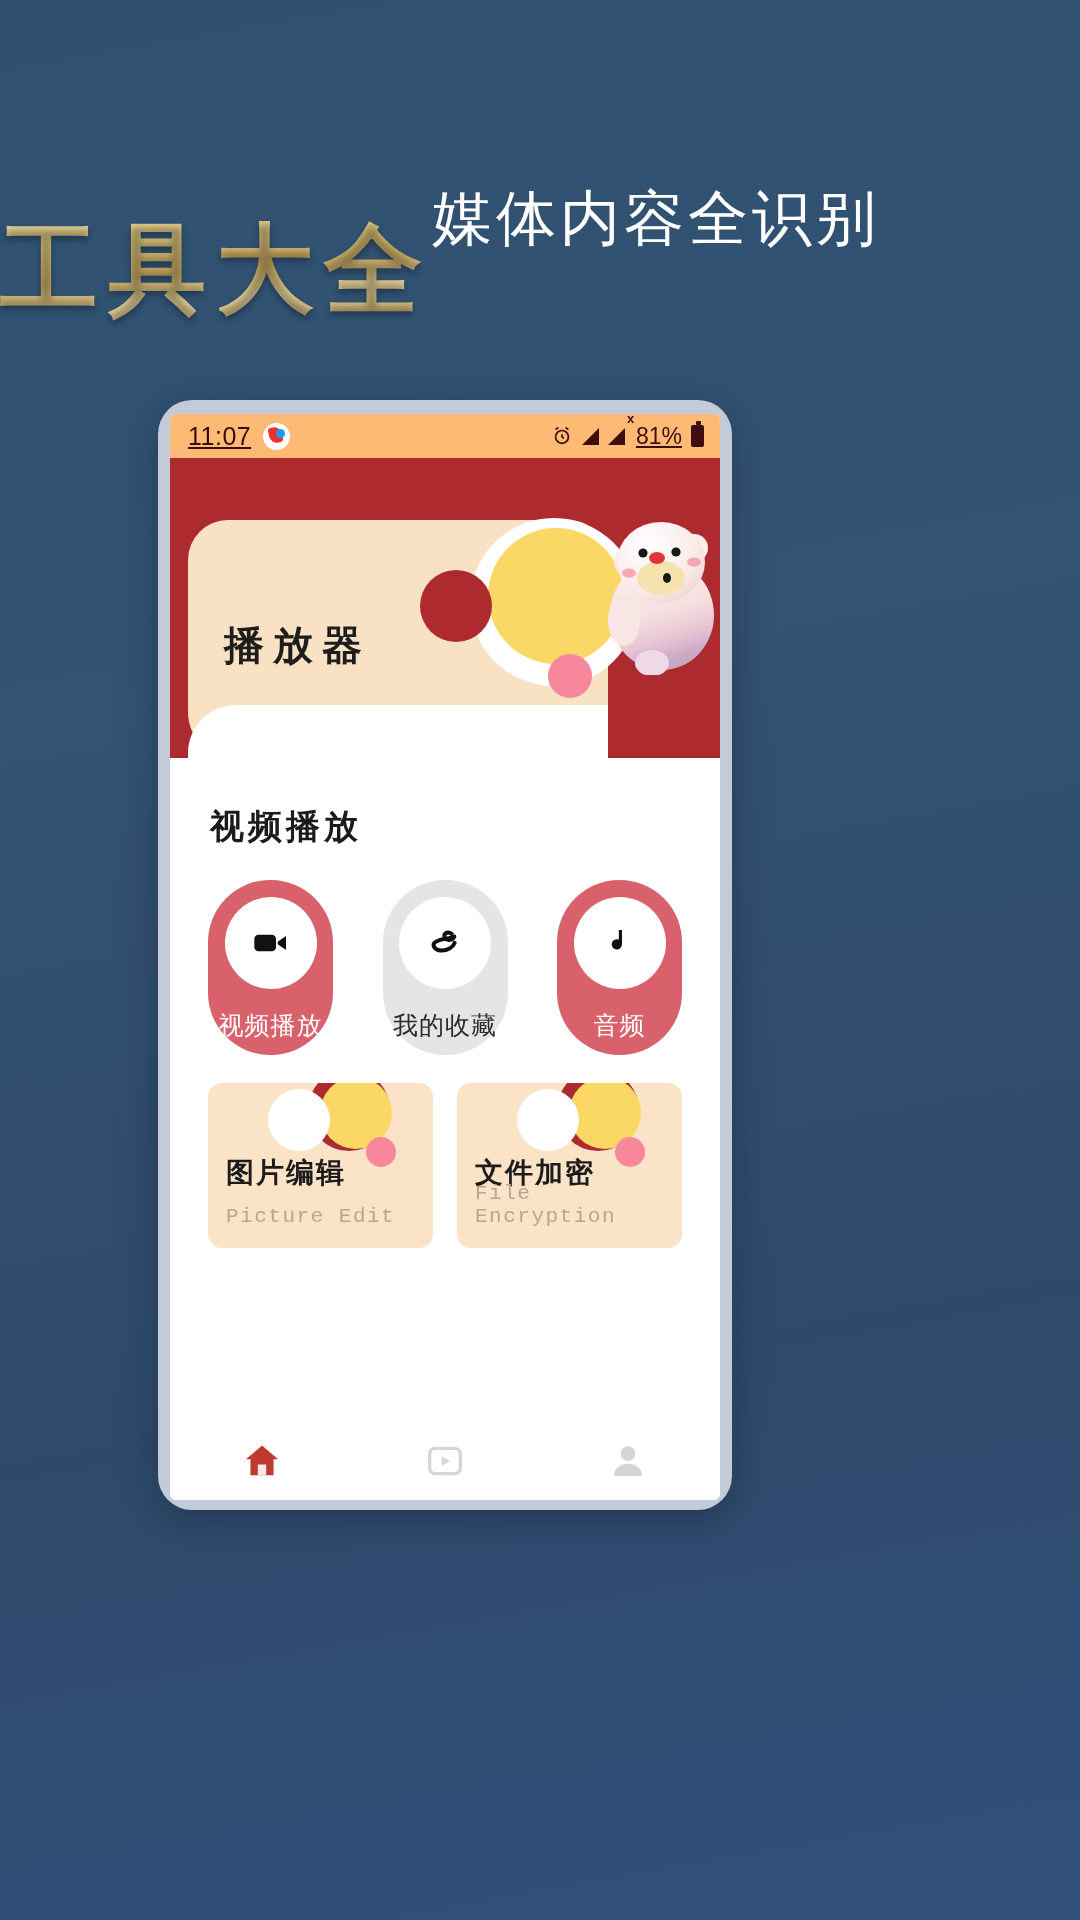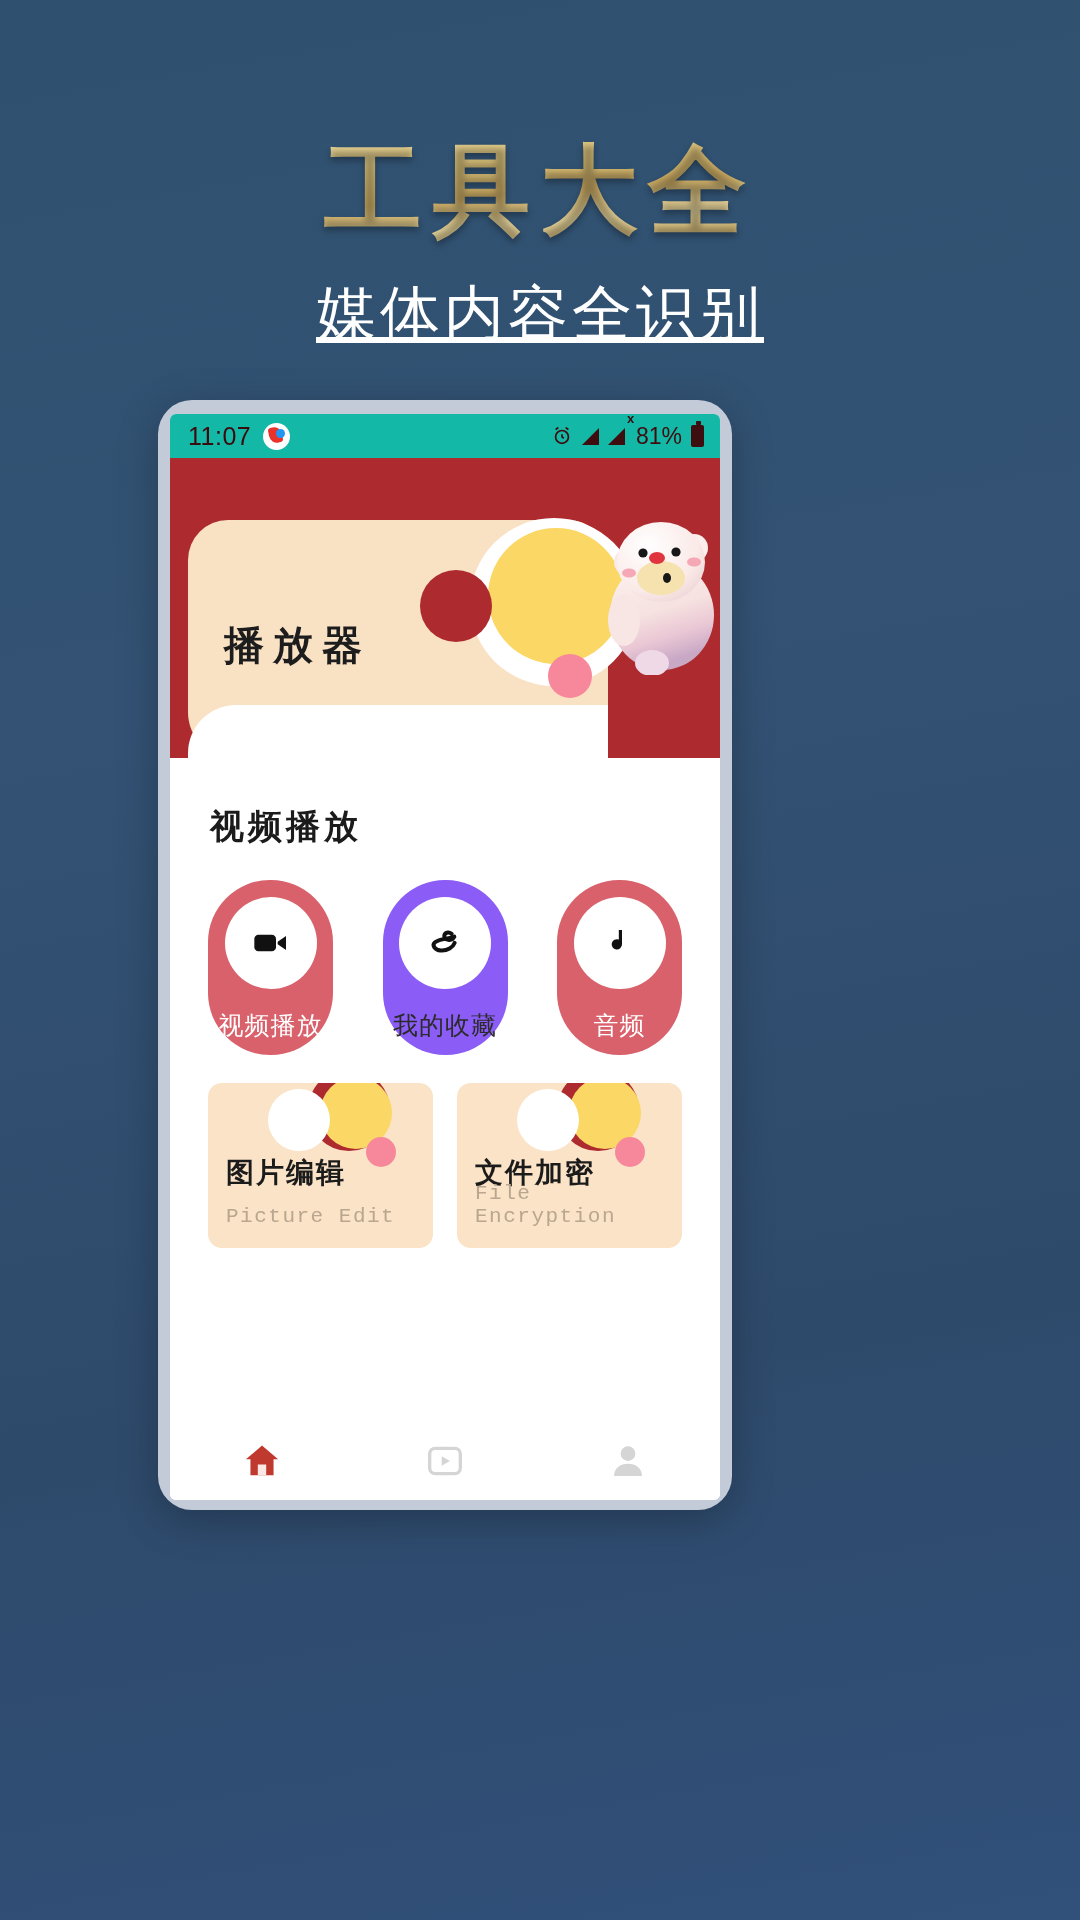--- a/index.html
+++ b/index.html
@@ -6,42 +6,41 @@
   html,body { width:1080px; height:1920px; }
   body {
     font-family:"Liberation Sans", sans-serif;
     background: linear-gradient(170deg, #2f516f 0%, #335274 35%, #2e4a6b 70%, #31507a 100%);
     overflow:hidden;
     position:relative;
   }
 
   
   .promo { position:absolute; top:0; left:0; width:1080px; height:400px;
-           display:flex; flex-direction:column; align-items:center; }
+           display:flex; flex-direction:row; align-items:center; }
   .promo-title {
     margin-top:140px;
     font-family:"Liberation Serif", serif;
     font-size:98px;
     font-weight:700;
     letter-spacing:10px;
     background: linear-gradient(175deg,#e8d79a 0%, #d9c17a 25%, #c9a961 50%, #e3d199 72%, #bfa05b 100%);
     -webkit-background-clip:text;
     background-clip:text;
     color:transparent;
     text-shadow:0 4px 6px rgba(0,0,0,.30);
     line-height:1.05;
   }
   .promo-sub {
     margin-top:38px;
     font-family:"Liberation Serif", serif;
     font-size:60px;
     color:#ffffff;
     letter-spacing:4px;
     line-height:1.1;
-    text-decoration:underline;
   }
 
   
   .phone {
     position:absolute; left:158px; top:400px;
     width:574px; height:1110px;
     background:#c3cbd9;
     border-radius:34px;
     padding:14px 12px 10px 12px;
     box-shadow:0 10px 40px rgba(0,0,0,.25);
@@ -49,25 +48,26 @@
   .screen {
     width:100%; height:100%;
     background:#ffffff;
     border-radius:6px;
     overflow:hidden;
     position:relative;
   }
 
   
   .statusbar {
-    height:44px; background:#14b8a6;
+    height:44px; background:#fdba74;
     display:flex; align-items:center; justify-content:space-between;
     padding:0 16px 0 18px;
     color:#3d0d0f;
     font-size:24px;
+    text-decoration:underline;
   }
   .sb-left { display:flex; align-items:center; gap:12px; }
   .sb-time { font-size:25px; color:#3a0b0d; letter-spacing:.5px; }
   .notif-dot {
     width:27px; height:27px; border-radius:50%;
     background:#ffffff; position:relative; overflow:hidden;
     display:flex; align-items:center; justify-content:center;
   }
   .notif-dot::before{
     content:""; position:absolute; width:13px; height:16px;
@@ -139,21 +139,21 @@
     font-size:34px; font-weight:700; color:#1b1b1b;
     letter-spacing:4px; margin:46px 0 0 40px;
   }
   .pills { display:flex; gap:0; justify-content:space-between; padding:30px 38px 0 38px; }
   .pill {
     width:125px; height:175px; border-radius:62px;
     display:flex; flex-direction:column; align-items:center;
     padding-top:17px;
   }
   .pill.red { background:#d9616b; }
-  .pill.gray { background:#8b5cf6; }
+  .pill.gray { background:#e5e5e5; }
   .pill-circle {
     width:92px; height:92px; border-radius:50%;
     background:#ffffff; display:flex; align-items:center; justify-content:center;
   }
   .pill-label { margin-top:20px; font-size:25px; letter-spacing:1px; }
   .pill.red .pill-label { color:#ffffff; }
   .pill.gray .pill-label { color:#2b2b2b; }
 
   
   .files { display:flex; gap:24px; padding:28px 38px 2px 38px; }

